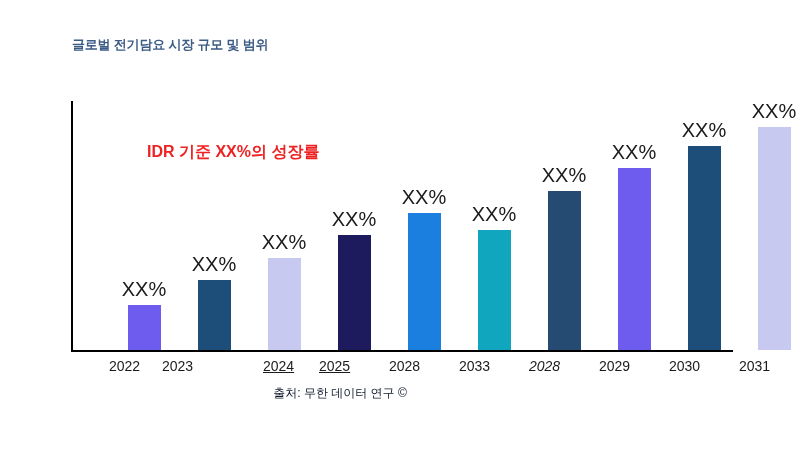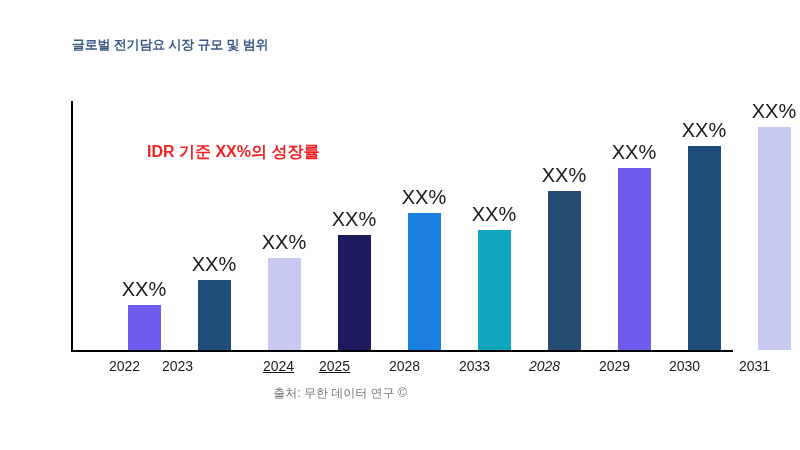--- a/index.html
+++ b/index.html
@@ -103,21 +103,21 @@
   }
 
   
   #source-note {
     position: absolute;
     left: 0;
     top: 385px;
     width: 680px;
     text-align: center;
     font-size: 12px;
-    color: #737373;
+    color: #0f172a;
   }
 </style>
 </head>
 <body>
 
 <div id="chart-root">
 
   <div id="chart-title">글로벌 전기담요 시장 규모 및 범위</div>
 
   <div id="growth-annotation">IDR 기준 XX%의 성장률</div>

